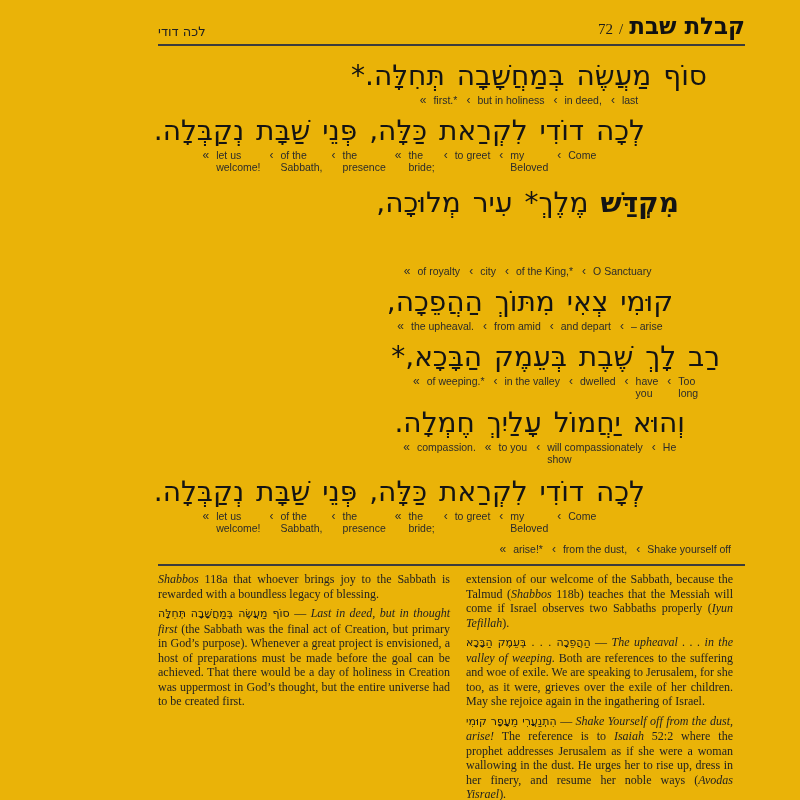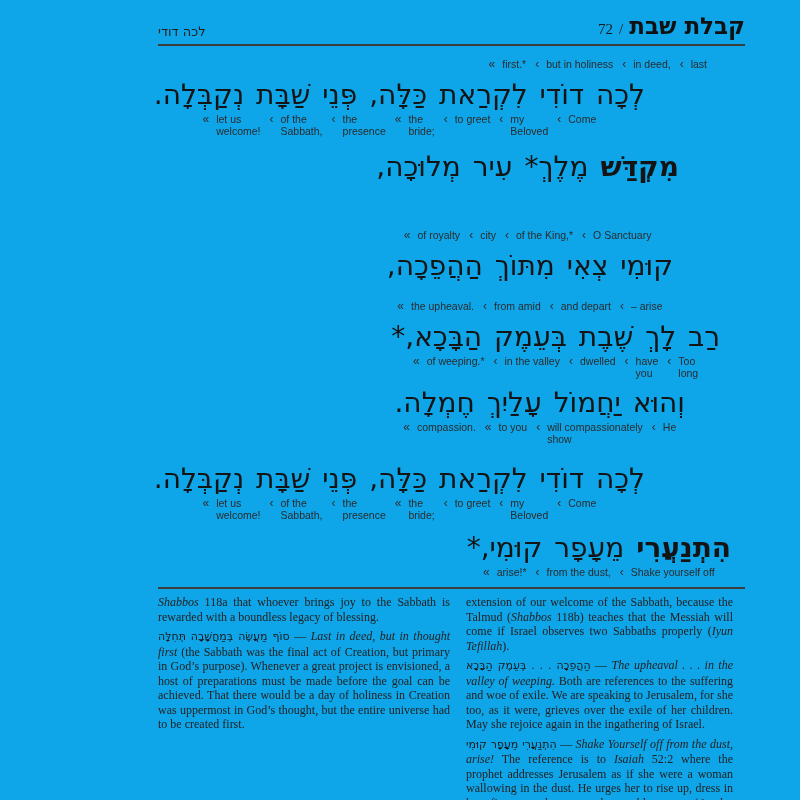--- a/index.html
+++ b/index.html
@@ -1,17 +1,17 @@
 <!DOCTYPE html>
 <html lang="en"><head>
 <meta charset="utf-8">
 <style>
   html,body{margin:0;padding:0;background:#ffffff;}
   .page{
-    position:relative;width:800px;height:800px;background:#0ea5e9;
+    position:relative;width:800px;height:800px;background:#eab308;
     box-sizing:border-box;padding:14px 55px 0 158px;overflow:hidden;
     color:#1e1e1e;
   }
   
   .hdr{
     display:flex;justify-content:space-between;align-items:flex-end;
     border-bottom:2px solid #3c3c3c;padding-bottom:5px;height:25px;
   }
   .hdr-left{
     font-family:"DejaVu Sans",sans-serif;font-size:13px;color:#222;
@@ -20,23 +20,23 @@
   .hdr-right{display:flex;align-items:baseline;gap:6px;}
   .hdr-pagenum{font-family:"Liberation Serif",serif;font-size:15px;color:#1c1c1c;}
   .hdr-sep{font-family:"Liberation Serif",serif;font-size:15px;color:#1c1c1c;}
   .hdr-title{font-family:"DejaVu Sans",sans-serif;font-weight:700;font-size:23px;color:#111;direction:rtl;text-align:center;}
   
   .verses{display:flex;flex-direction:column;align-items:flex-end;padding-top:12px;}
   .unit{display:flex;flex-direction:column;align-items:center;margin-bottom:7px;}
   .unit:nth-child(1){margin-right:38px;}
   .unit:nth-child(2){margin-right:100px;margin-bottom:12px;}
   .unit:nth-child(3){margin-right:66px;gap:44px;}
-  .unit:nth-child(4){margin-right:72px;gap:16px;}
+  .unit:nth-child(4){margin-right:72px;}
   .unit:nth-child(5){margin-right:25px;margin-bottom:6px;}
-  .unit:nth-child(6){margin-right:60px;margin-bottom:16px;}
+  .unit:nth-child(6){margin-right:60px;margin-bottom:9px;}
   .unit:nth-child(7){margin-right:100px;margin-bottom:9px;}
   .unit:nth-child(8){margin-right:14px;}
   .heb{
     font-family:"DejaVu Sans",sans-serif;font-size:28px;line-height:36px;
     direction:rtl;unicode-bidi:isolate;color:#141414;white-space:nowrap;
     word-spacing:3px;
   }
   .heb .lead{font-weight:700;}
   .gloss{
     display:flex;align-items:flex-start;direction:ltr;
@@ -71,20 +71,21 @@
     <span class="hdr-left">לכה דודי</span>
     <span class="hdr-right">
       <span class="hdr-pagenum">72</span>
       <span class="hdr-sep">/</span>
       <span class="hdr-title">קבלת שבת</span>
     </span>
   </header>
 
   <main class="verses" id="verses">
       <div class="unit">
+        <div class="heb" dir="rtl">סוֹף מַעֲשֶׂה בְּמַחֲשָׁבָה תְּחִלָּה.*</div>
         <div class="gloss">
           <span class="gi">
             <span class="gsep">«</span>
             <span class="gw">
               <span class="gt">first.*</span>
             </span>
           </span>
           <span class="gi">
             <span class="gsep">‹</span>
             <span class="gw">
@@ -328,21 +329,20 @@
           </span>
           <span class="gi">
             <span class="gsep">‹</span>
             <span class="gw">
               <span class="gt">Come</span>
             </span>
           </span>
         </div>
       </div>
       <div class="unit">
-        <div class="heb" dir="rtl"><span class="lead">הִתְנַעֲרִי</span> מֵעָפָר קוּמִי,*</div>
         <div class="gloss">
           <span class="gi">
             <span class="gsep">«</span>
             <span class="gw">
               <span class="gt">arise!*</span>
             </span>
           </span>
           <span class="gi">
             <span class="gsep">‹</span>
             <span class="gw">

